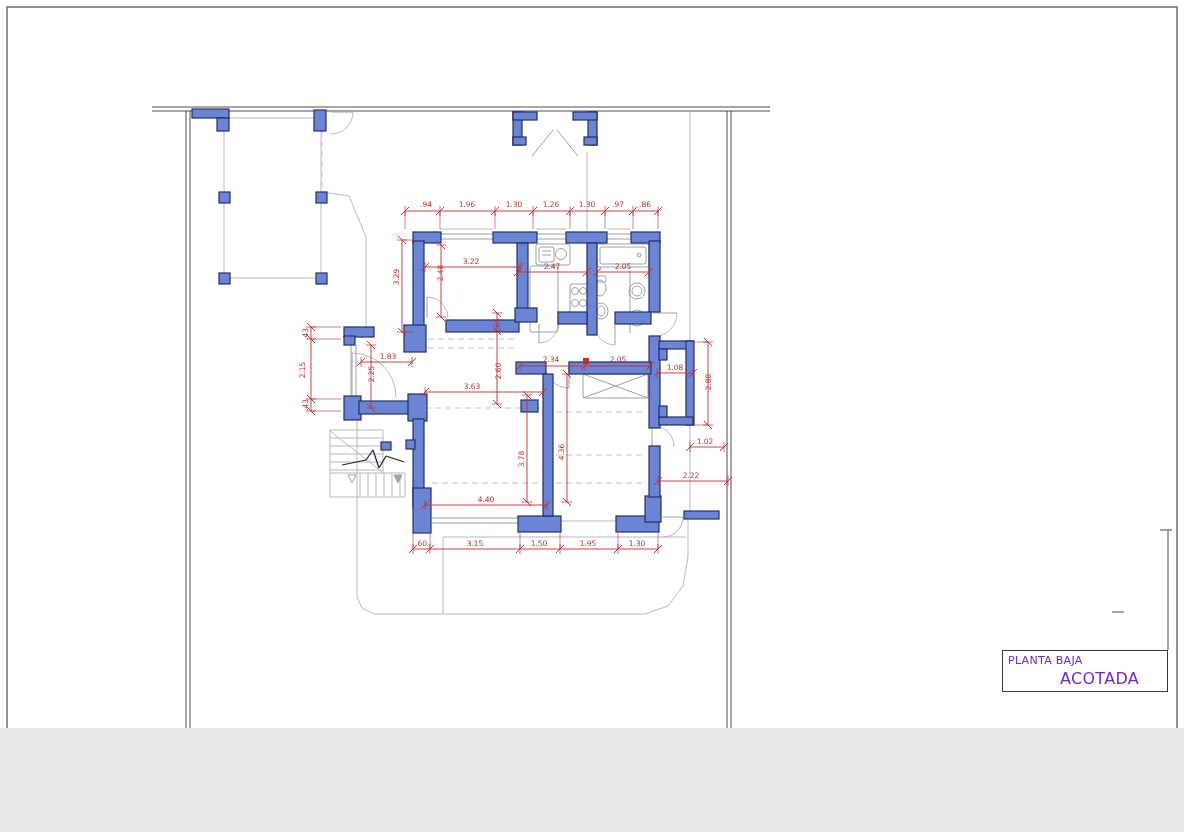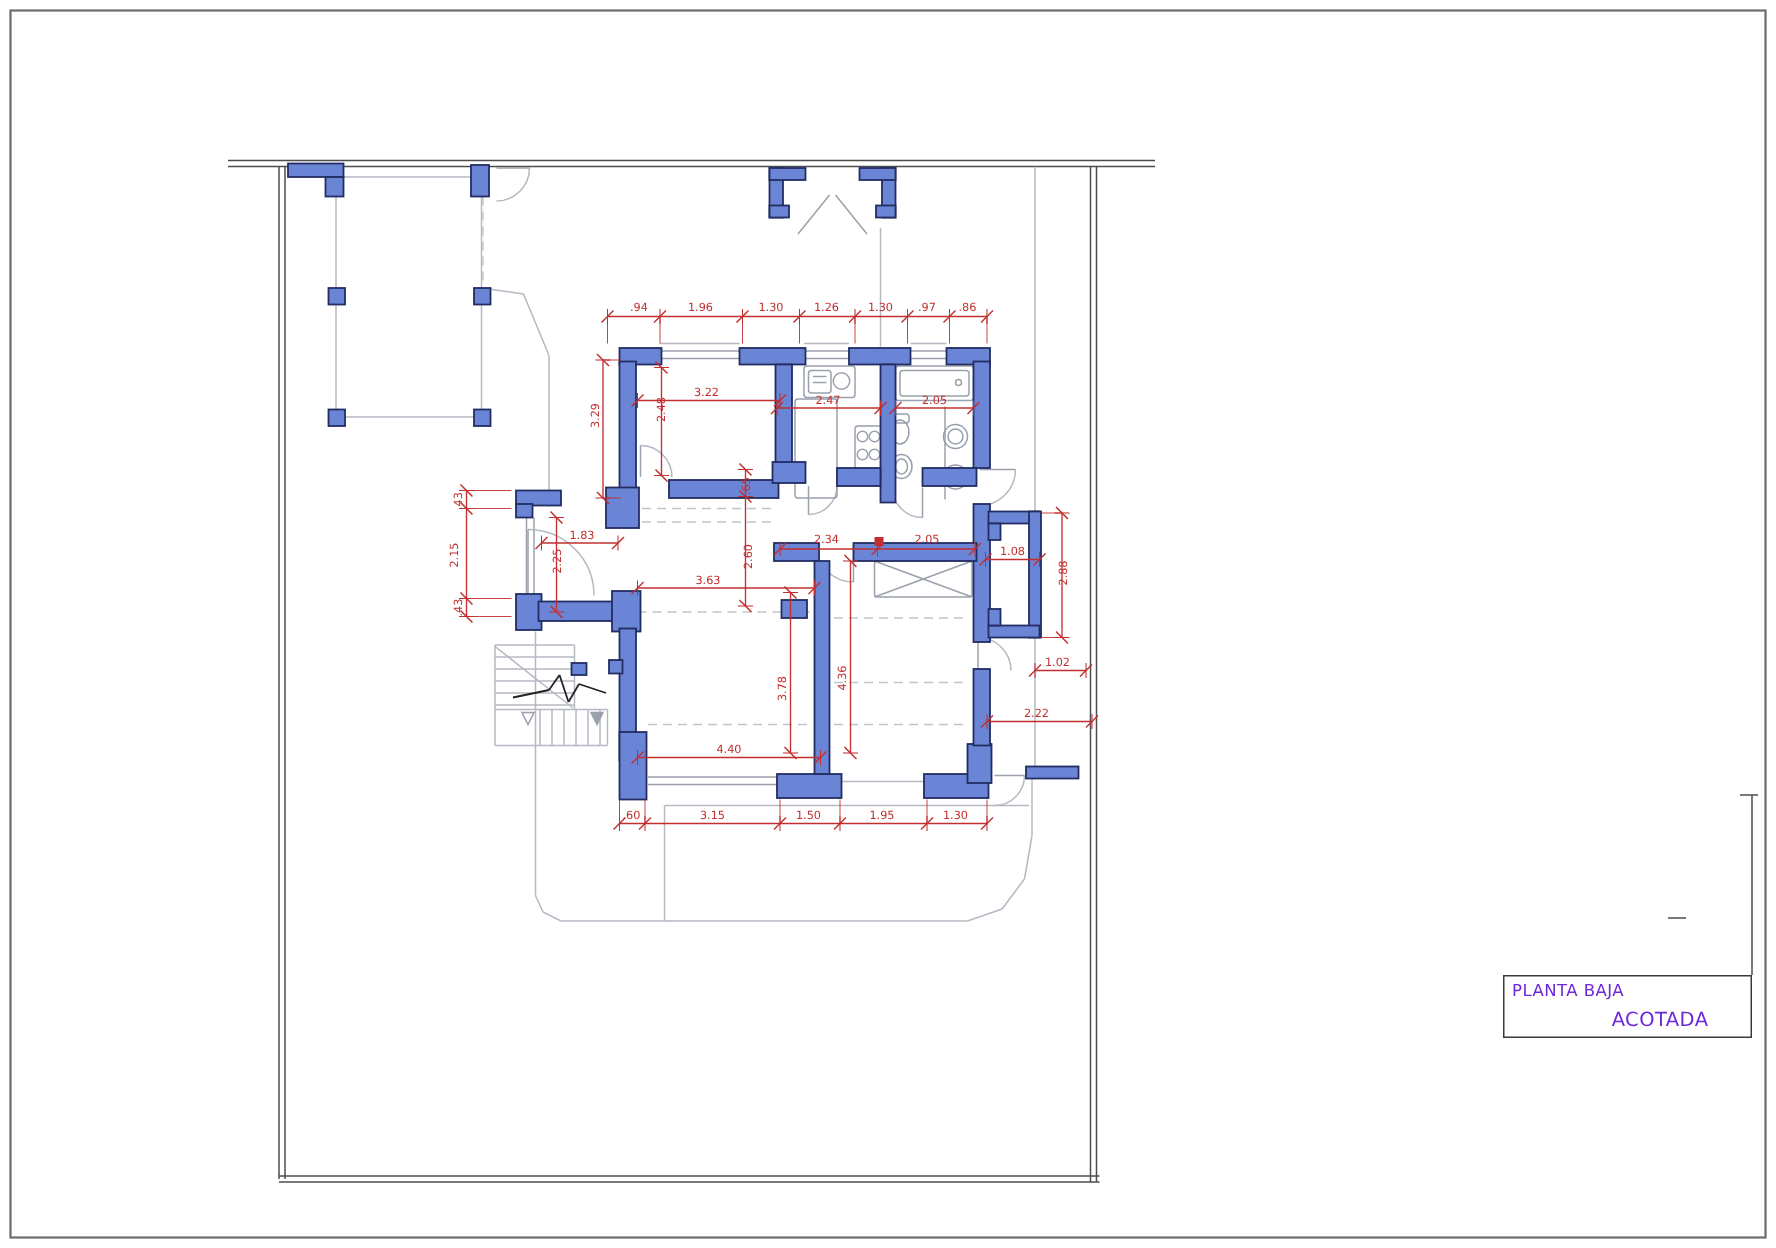--- a/index.html
+++ b/index.html
@@ -1,22 +1,22 @@
 <!DOCTYPE html>
 <html><head>
 <meta charset="utf-8">
 <style>
   html,body{margin:0;padding:0;background:#e8e8e8;}
-  #page{position:relative;width:1184px;height:832px;background:#ffffff;overflow:hidden;
+  #page{position:relative;width:1184px;height:728px;background:#ffffff;overflow:hidden;
         font-family:"DejaVu Sans", sans-serif;}
   #plan-svg{position:absolute;left:0;top:0;}
   #title-block{position:absolute;left:1002px;top:650px;width:166px;height:42px;
     border:1px solid #3a3a3a;background:#fff;box-sizing:border-box;}
   #title-block .l1{position:absolute;left:5px;top:3px;font-size:11px;letter-spacing:.3px;}
-  #title-block .l2{position:absolute;right:28px;bottom:3px;font-size:13px;letter-spacing:.3px;}
+  #title-block .l2{position:absolute;right:28px;bottom:3px;font-size:16px;letter-spacing:.3px;}
 </style>
 </head>
 <body>
 
 <div id="page">
   <svg id="plan-svg" width="1184" height="832" viewBox="0 0 1184 832">
       <g>
         <rect x="7" y="7" width="1170" height="818" fill="none" stroke="#6e6e6e" stroke-width="1.5"></rect>
       </g>
       <g>

